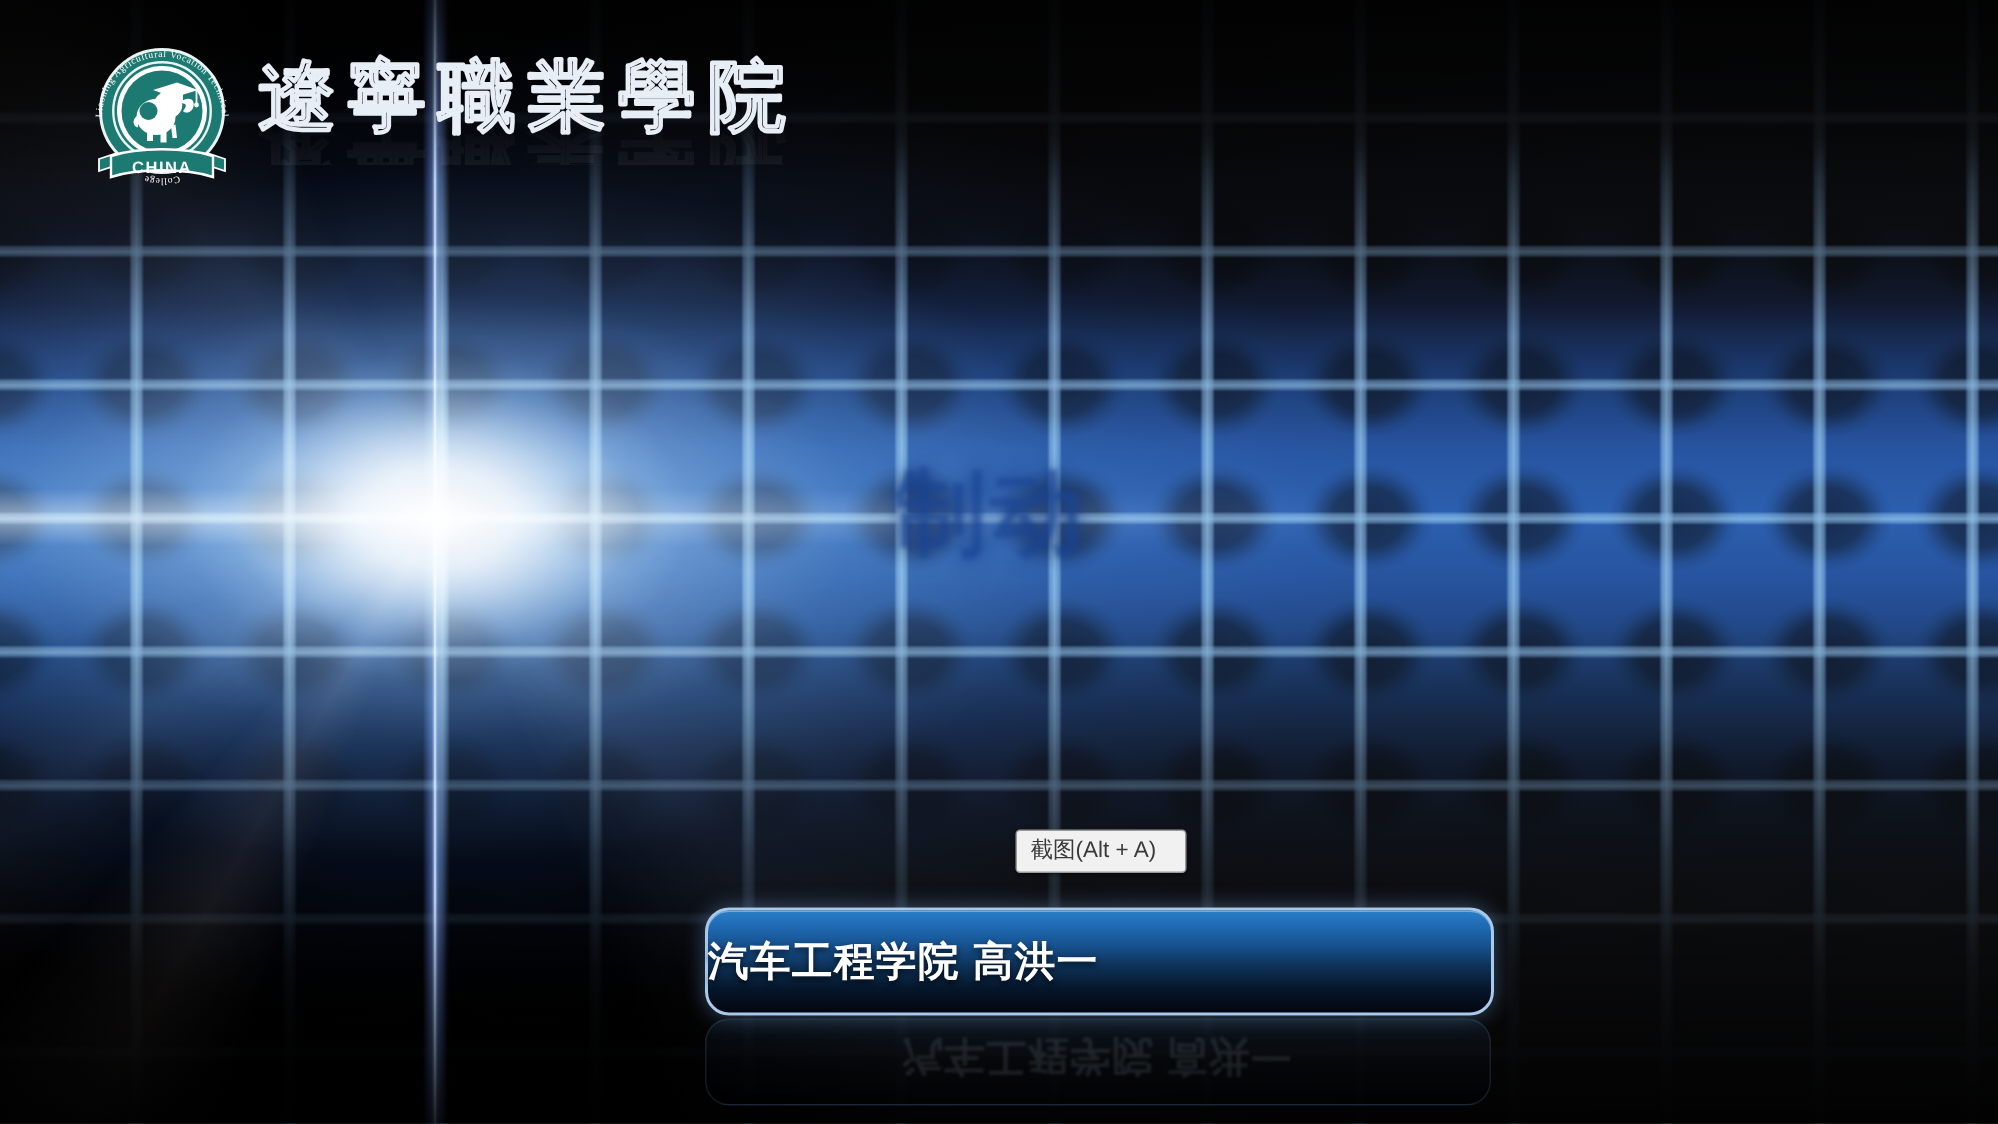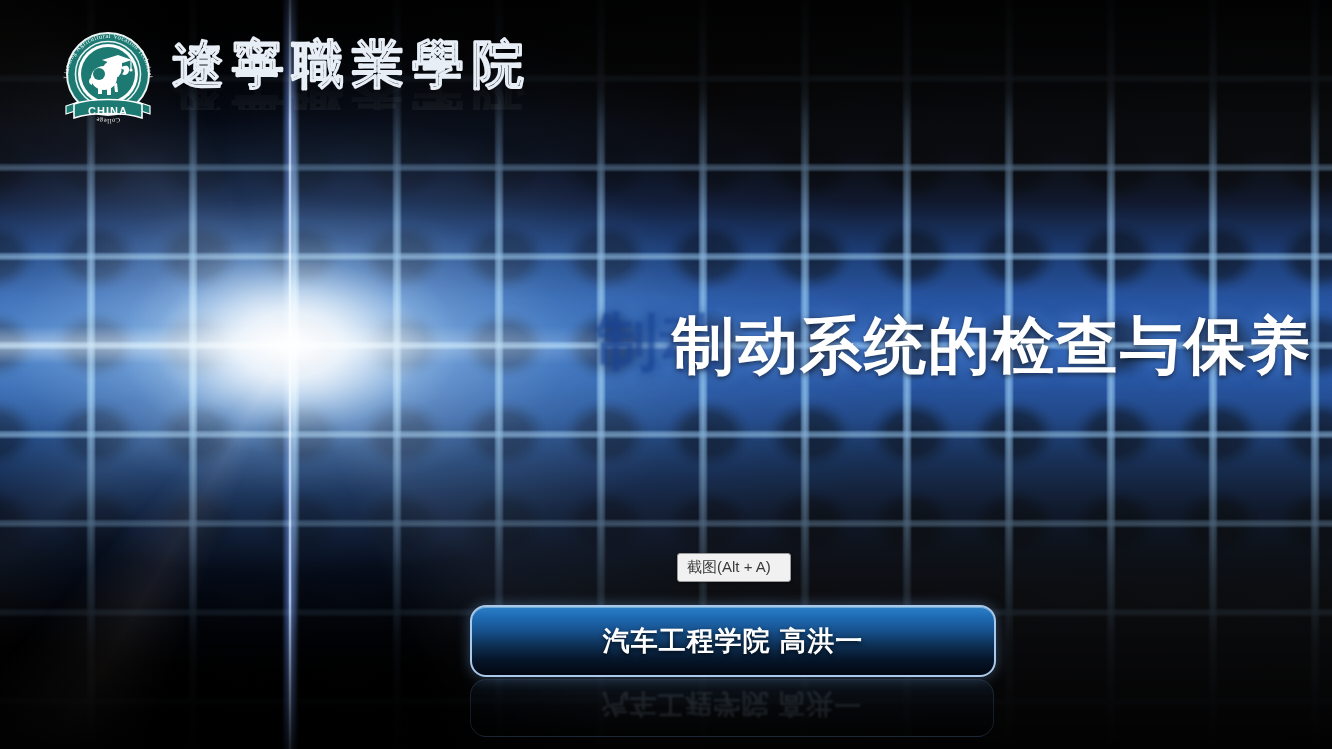--- a/index.html
+++ b/index.html
@@ -246,21 +246,20 @@
       #1f6cb5 14%,
       #17528f 34%,
       #0d3055 56%,
       #06172c 76%,
       #020610 100%);
     box-shadow:
       0 0 14px rgba(120,170,235,0.40),
       inset 0 1px 0 rgba(255,255,255,0.35);
     display: flex;
     align-items: center;
-    justify-content: center;
   }
   .presenter-btn span {
     color: #ffffff;
     font-size: 27px;
     font-weight: bold;
     letter-spacing: 1px;
     text-shadow: 0 2px 4px rgba(0,0,0,0.7);
   }
   .presenter-reflection {
     position: absolute;
@@ -359,21 +358,20 @@
       <g font-family="'DejaVu Serif', 'Liberation Serif', serif" font-size="52" font-weight="bold" letter-spacing="8" fill="none" stroke="#e8eef6" stroke-width="1.4" stroke-linejoin="round">
         <text x="0" y="52">遼寧職業學院</text>
       </g>
       <g transform="translate(0,112) scale(1,-1)" opacity="0.34">
         <text x="0" y="52" font-family="'DejaVu Serif', 'Liberation Serif', serif" font-size="52" font-weight="bold" letter-spacing="8" fill="none" stroke="url(#refl)" stroke-width="1.4">遼寧職業學院</text>
       </g>
     </svg>
   </div>
 
   <div class="title-ghost">制动</div>
-  <div class="title-main">制动系统的检查与保养</div>
 
   <div class="tooltip">截图(Alt + A)</div>
 
   <div class="presenter-btn">
     <span>汽车工程学院  高洪一</span>
   </div>
   <div class="presenter-reflection">
     <span>汽车工程学院  高洪一</span>
   </div>
 

